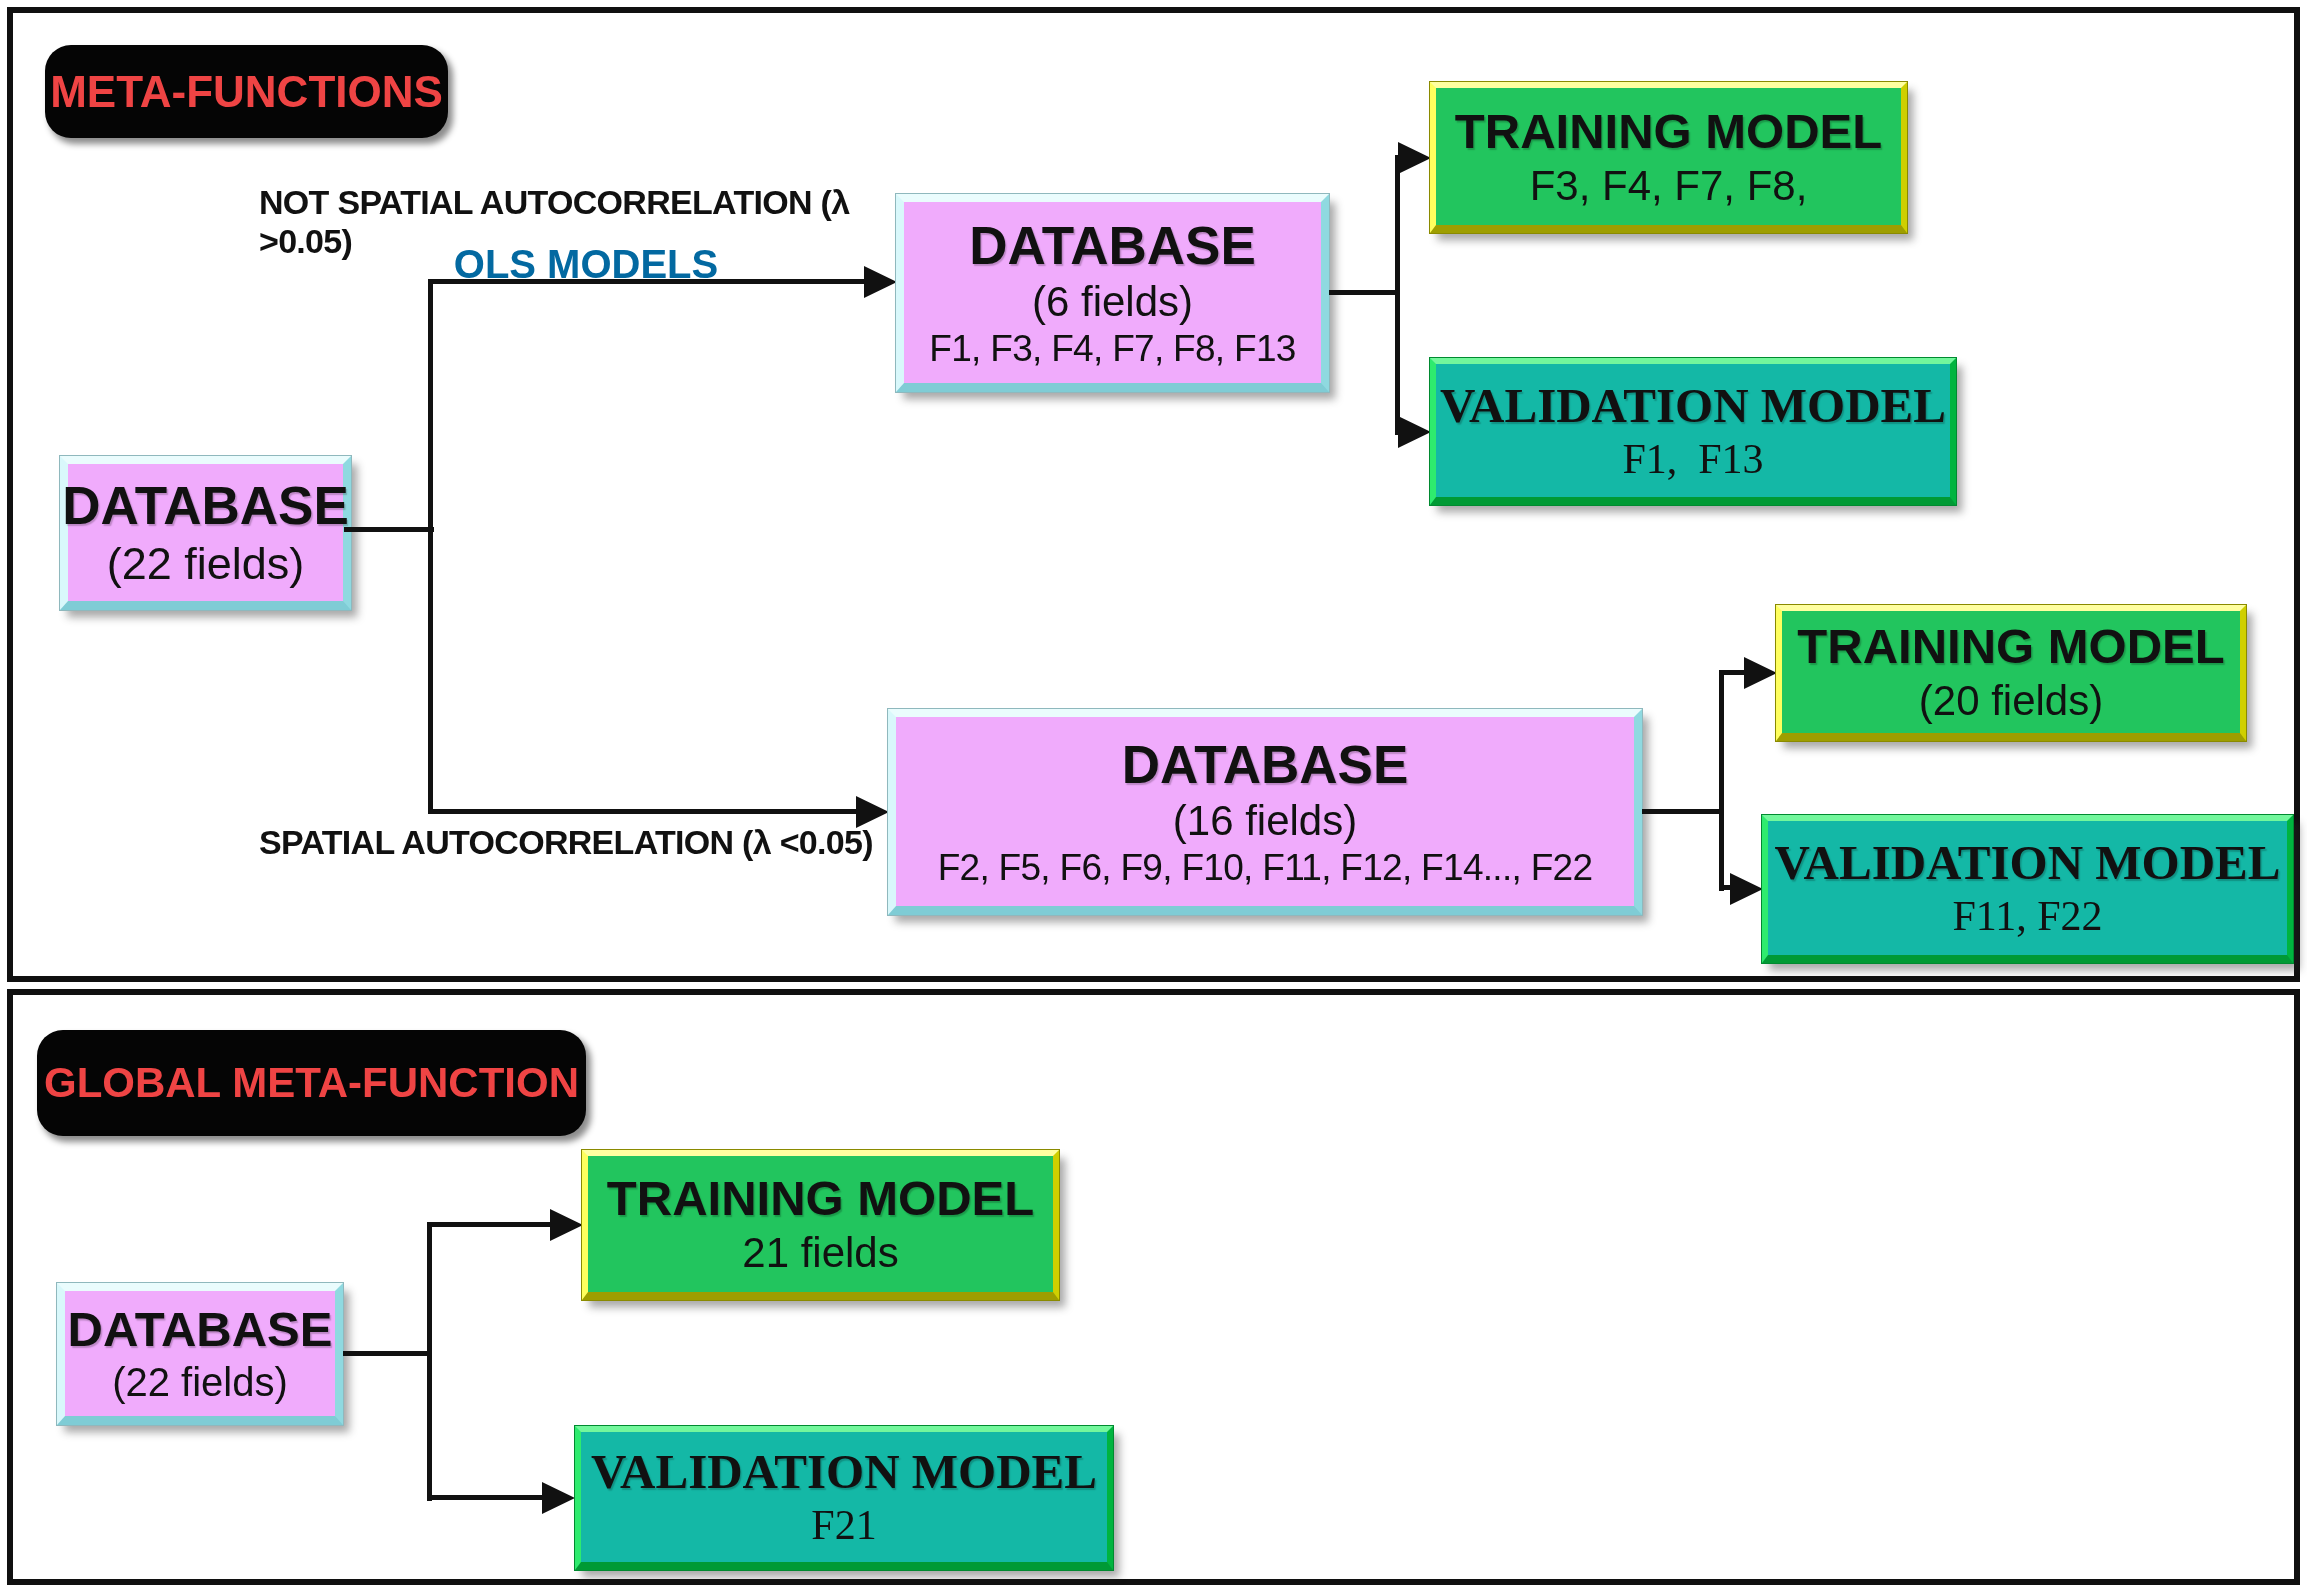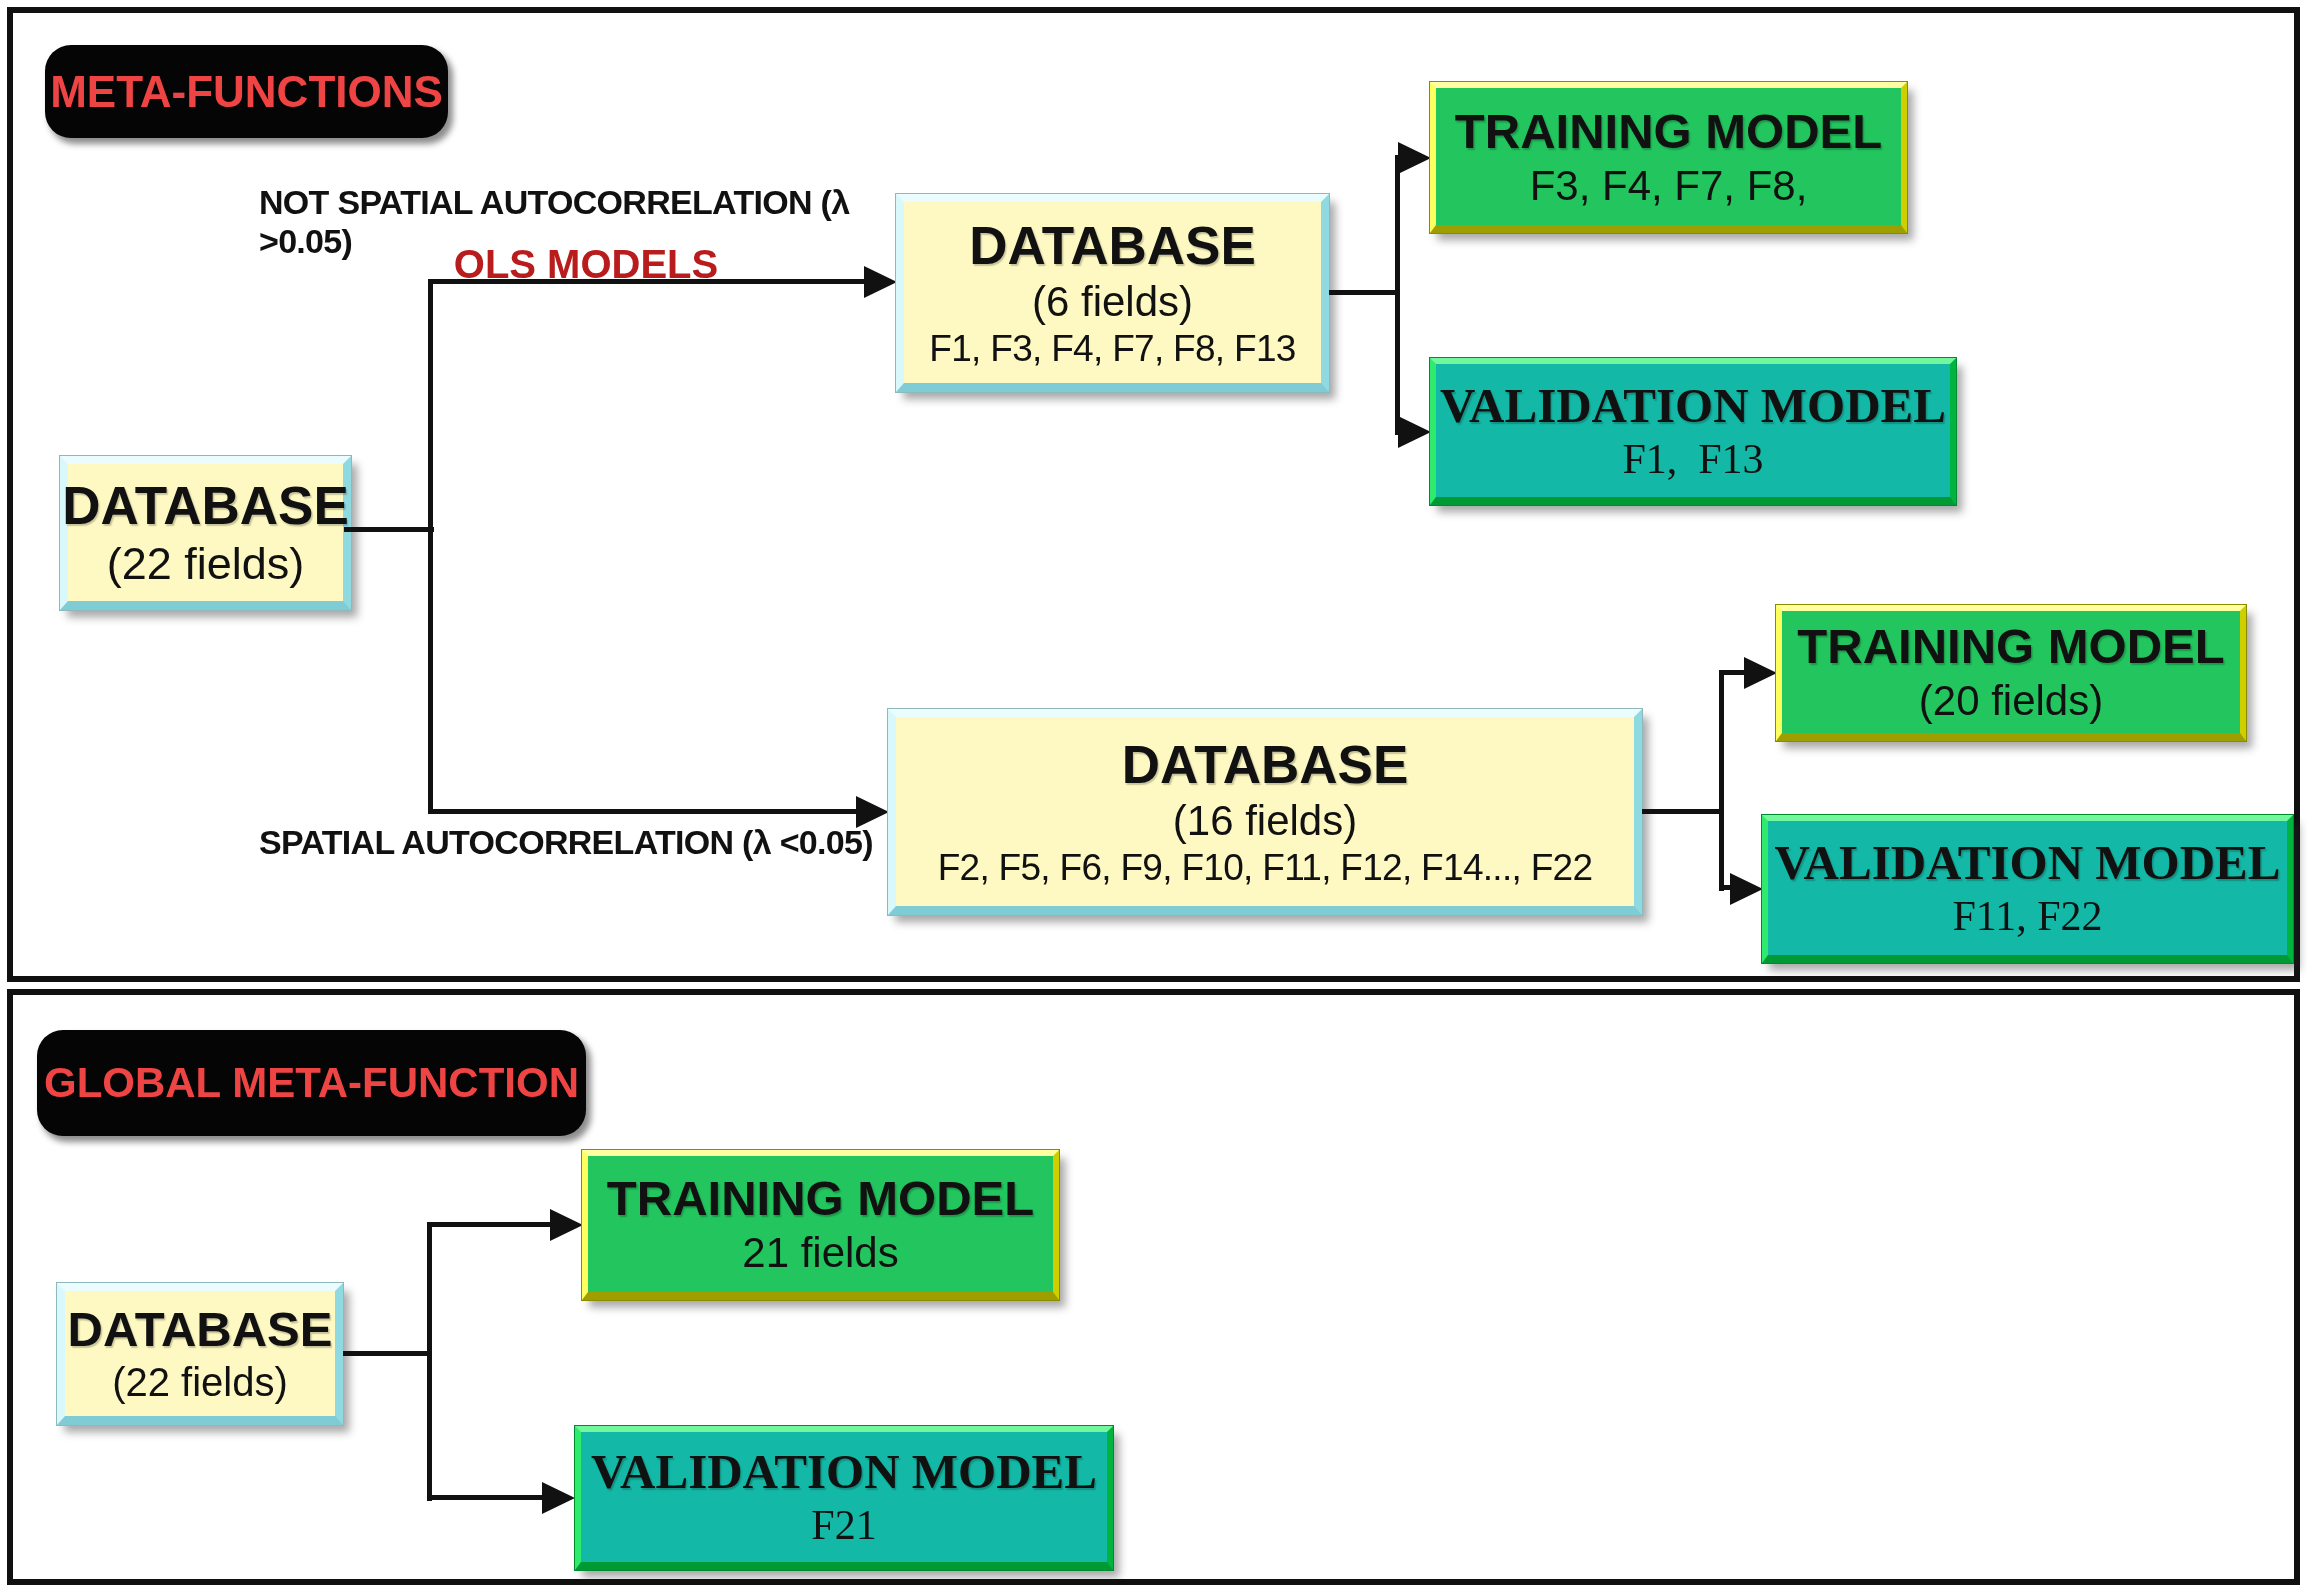--- a/index.html
+++ b/index.html
@@ -12,21 +12,21 @@
     position:absolute;background:#050505;border-radius:26px;
     display:flex;align-items:center;justify-content:center;
     box-shadow:4.1px 5.4px 6.8px rgba(0,0,0,0.45);
   }
   .badge span{color:#ef4444;font-weight:700;letter-spacing:0px;}
   .box{
     position:absolute;display:flex;flex-direction:column;align-items:center;justify-content:center;
     text-align:center;box-sizing:border-box;line-height:1.18;
   }
   .cyan{
-    background:#fef9c3;
+    background:#f0abfc;
     border-top:8.2px solid #eafcfd;border-left:8.2px solid #d9f8fb;
     border-right:8.2px solid #8fd9e0;border-bottom:9.5px solid #7fccd5;
     outline:1.4px solid #8fb8bd;
     box-shadow:6.8px 8.2px 8.2px rgba(40,40,40,0.40);
   }
   .yellow{
     background:#22c55e;
     border-top:6.8px solid #ffffa0;border-left:6.8px solid #ffff5e;
     border-right:6.8px solid #cfcf00;border-bottom:8.2px solid #9e9e00;
     outline:1.4px solid #8a8a00;
@@ -39,21 +39,21 @@
     outline:1.4px solid #008a30;
     box-shadow:6.8px 8.2px 8.2px rgba(40,40,40,0.40);
     font-family:Liberation Serif, serif;
   }
   .bt{font-weight:700;text-shadow:1.4px 2px 1.4px rgba(0,0,0,0.22);}
   .bs{font-weight:400;white-space:pre-wrap;}
   .t78{font-size:53px;} .t72{font-size:49px;}
   .s66{font-size:45px;} .s62{font-size:42px;} .s58{font-size:40px;}
   .s54{font-size:37px;letter-spacing:-0.7px;}
   .lbl{position:absolute;font-weight:600;font-size:34px;letter-spacing:-0.7px;}
-  .lbl-red{position:absolute;text-align:center;font-weight:700;font-size:40px;color:#b91c1c;}
+  .lbl-red{position:absolute;text-align:center;font-weight:700;font-size:40px;color:#0369a1;}
   .hl,.vl{position:absolute;background:#111;}
   .hl{height:5.4px;} .vl{width:5.4px;}
   .arrow-r{position:absolute;width:0;height:0;
     border-top:16.3px solid transparent;border-bottom:16.3px solid transparent;
     border-left:33px solid #111;}
 </style>
 </head>
 <body>
 
 <div id="canvas">

